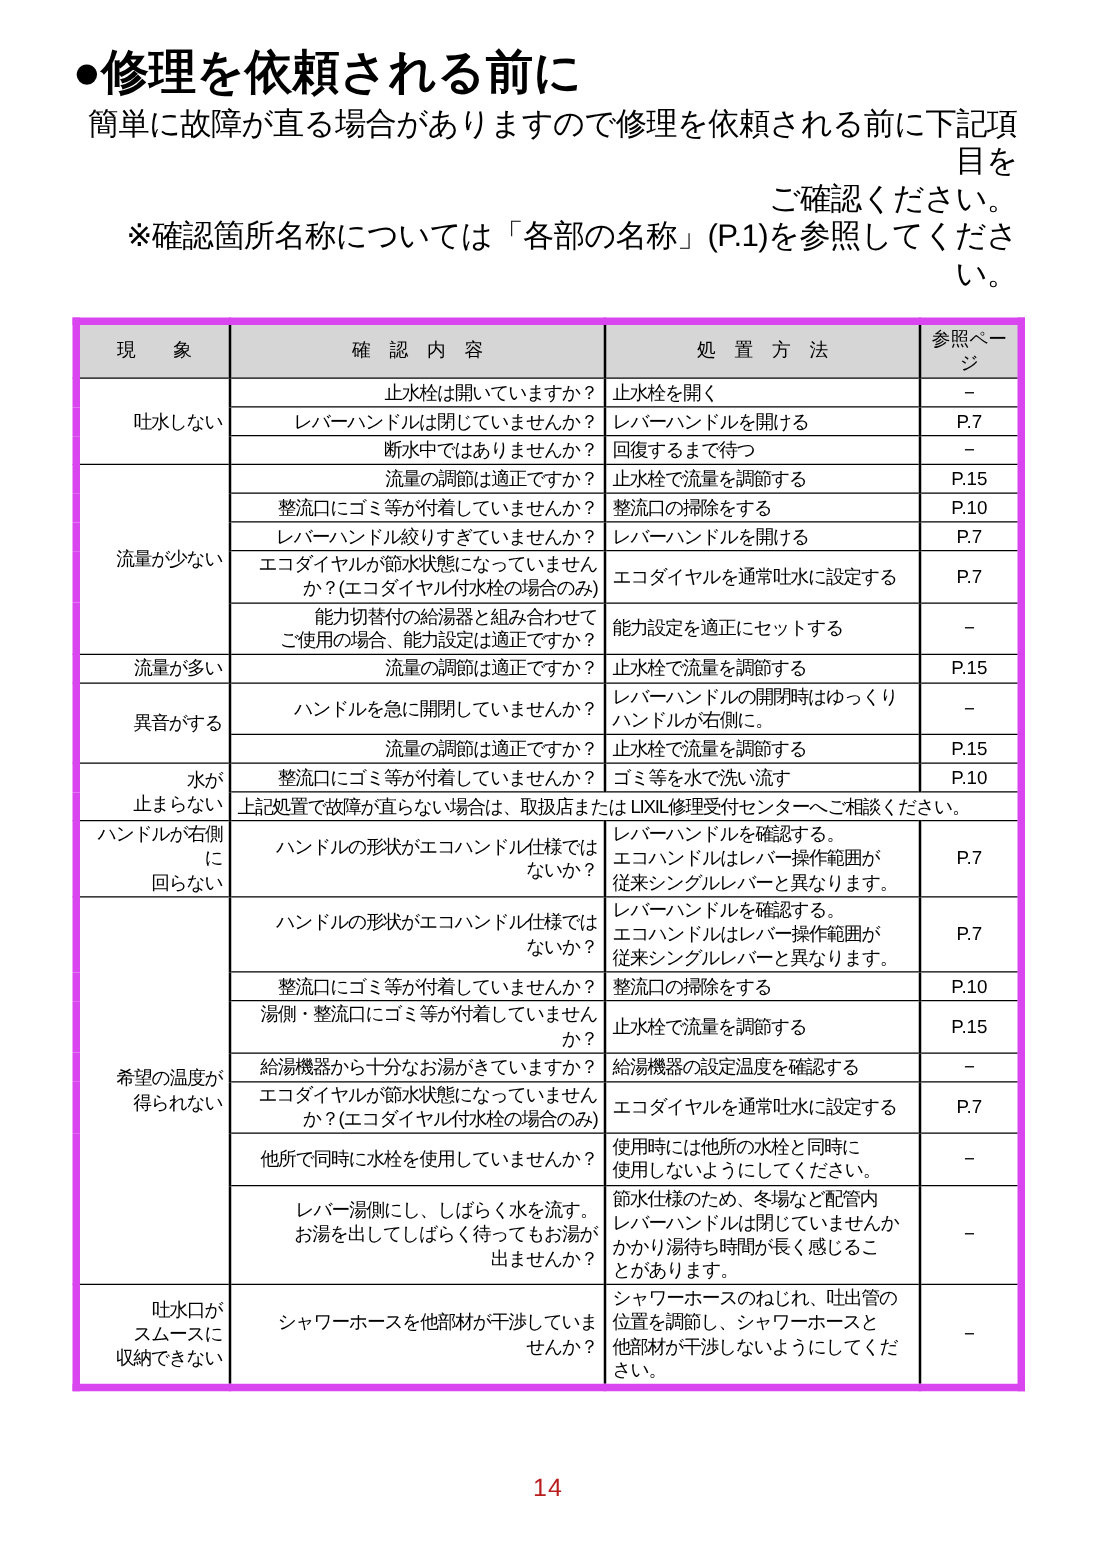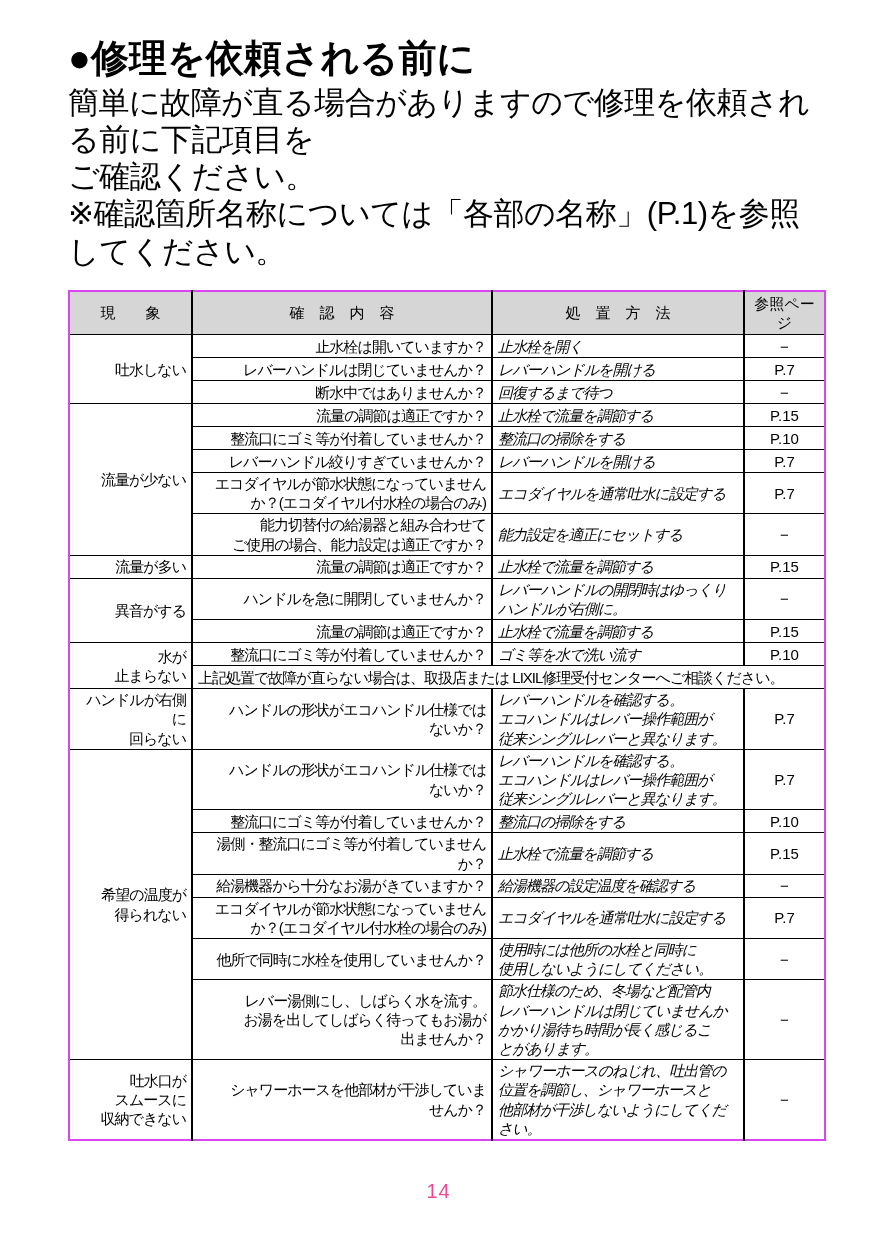--- a/index.html
+++ b/index.html
@@ -10,45 +10,46 @@
   body {
     width: 877px;
     height: 1240px;
     position: relative;
     font-family: "Liberation Sans", "DejaVu Sans", sans-serif;
     color: #000;
     -webkit-font-smoothing: antialiased;
   }
   .page {
     position: absolute;
-    left: 68px;
+    left: 58px;
     top: 38px;
     width: 756px;
   }
   .doc-title {
     font-size: 38px;
     font-weight: bold;
     letter-spacing: 0px;
     margin: 0 0 4px 0;
     line-height: 1.1;
     white-space: nowrap;
   }
   .intro, .note {
-    font-size: 31px;
+    font-size: 25px;
     line-height: 1.2;
     letter-spacing: -0.5px;
     white-space: pre-line;
     margin: 0;
+    text-align: right;
   }
   .trouble-table {
     border-collapse: collapse;
     table-layout: fixed;
     width: 756px;
     margin-top: 20px;
-    border: 2px solid #d946ef;
+    border: 6px solid #d946ef;
   }
   .trouble-table td, .trouble-table th {
     border: 1px solid #000;
     vertical-align: middle;
     font-size: 15px;
     line-height: 1.28;
     padding: 1px 5px;
     letter-spacing: -1px;
     white-space: pre-line;
     overflow: hidden;
@@ -57,31 +58,31 @@
     background: #d6d6d6;
     font-weight: normal;
     text-align: center;
     padding: 2px 2px;
     letter-spacing: 0;
   }
   .trouble-table .v2 { border-left-width: 2px; }
   .trouble-table tr { height: 23px; }
   .cell-phenomenon { text-align: right; }
   .cell-check { text-align: right; }
-  .cell-action { text-align: left; font-style: italic; }
+  .cell-action { text-align: left; }
   .cell-ref { text-align: center; letter-spacing: 0 !important; }
   .cell-full { text-align: left; font-size: 14.5px; }
   .page-number {
     position: absolute;
     left: 0;
     right: 0;
     top: 1180px;
     text-align: center;
     font-size: 20px;
-    color: #ec4899;
+    color: #b91c1c;
     letter-spacing: 1px;
   }
 </style>
 </head>
 <body>
 
 <div class="page">
 
   <h1 class="doc-title">●修理を依頼される前に</h1>
 

